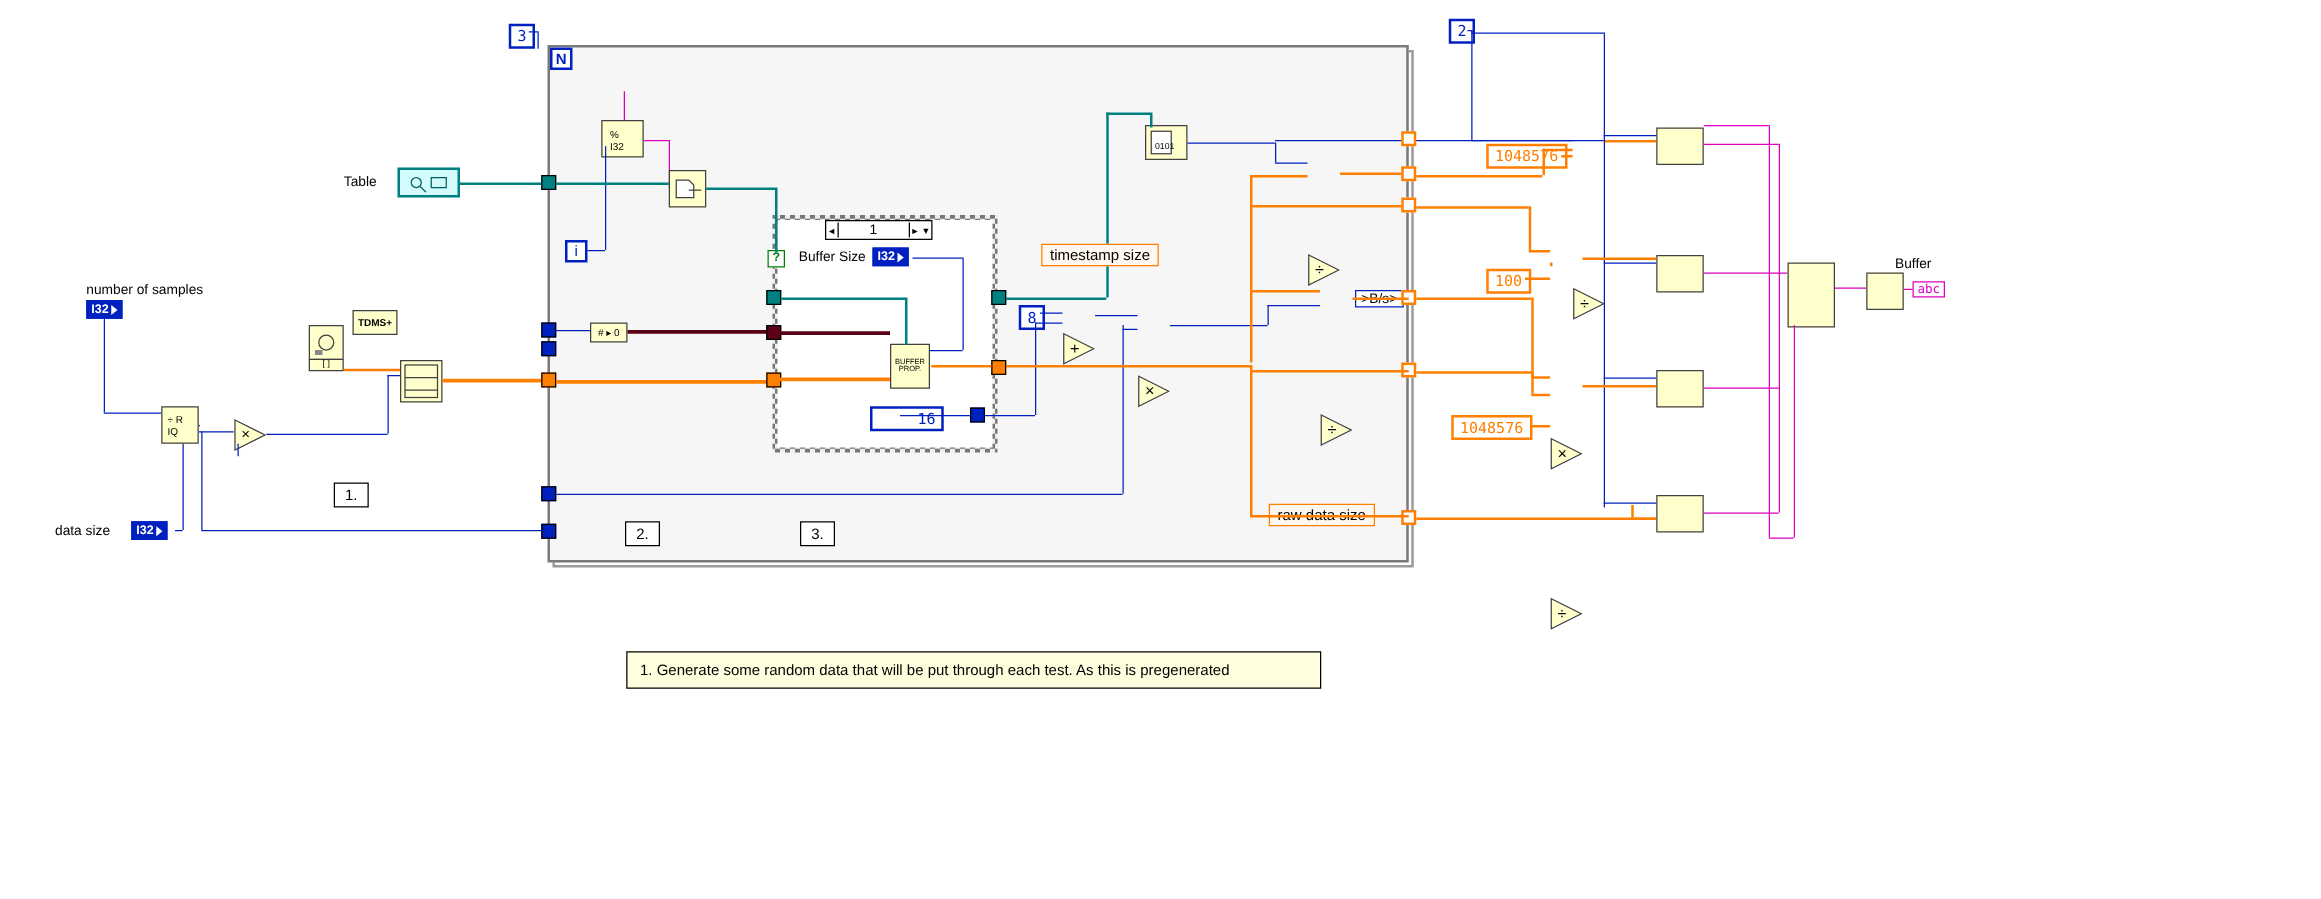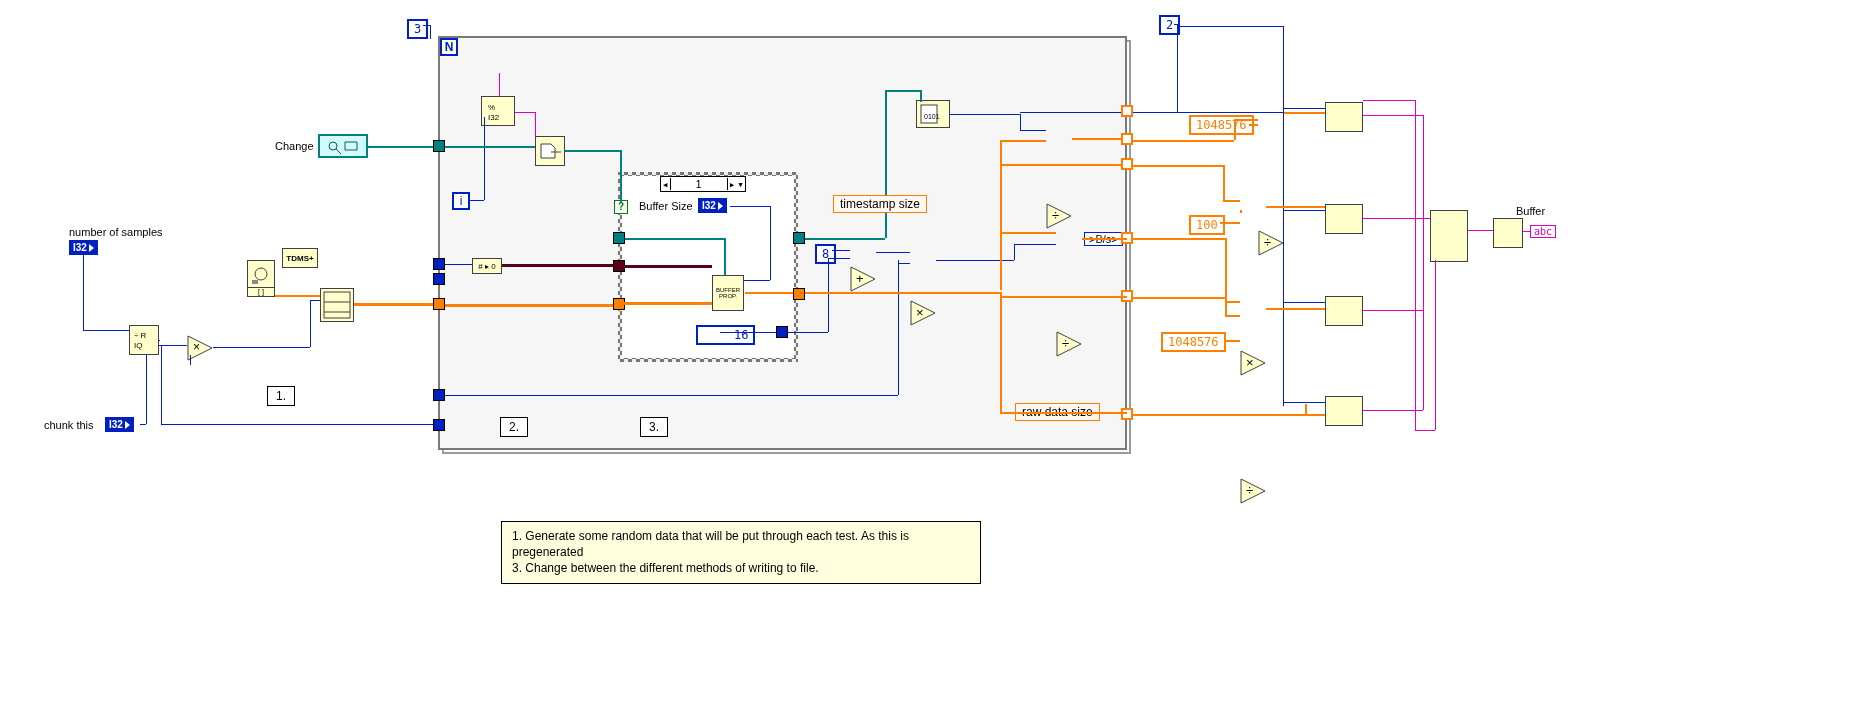--- a/index.html
+++ b/index.html
@@ -55,21 +55,21 @@
 <div class="canvas">
 
   <div class="abs label" style="left:69px; top:226px;">number of samples</div>
   <div class="abs i32" style="left:69px; top:240px;">
       <span>I32</span>
       <span class="tri"></span>
     </div>
   <div class="abs wire v" style="left:83px; top:255px; height:75px;"></div>
   <div class="abs wire h" style="left:83px; top:330px; width:46px;"></div>
 
-  <div class="abs label" style="left:44px; top:419px;">chunk this</div>
+  <div class="abs label" style="left:44px; top:419px;">data size</div>
   <div class="abs i32" style="left:105px; top:417px;">
       <span>I32</span>
       <span class="tri"></span>
     </div>
   <div class="abs wire h" style="left:140px; top:424px; width:6px;"></div>
   <div class="abs wire v" style="left:146px; top:340px; height:84px;"></div>
   <div class="abs wire h" style="left:129px; top:340px; width:31px;"></div>
 
   <div class="abs fn-node" style="left:129px; top:325px; width:30px; height:30px;">
     <svg width="24" height="24">
@@ -109,21 +109,21 @@
   </div>
   <div class="abs wire orange h" style="left:275px; top:295px; width:45px;"></div>
   <div class="abs wire h" style="left:213px; top:347px; width:97px;"></div>
   <div class="abs wire v" style="left:310px; top:300px; height:47px;"></div>
   <div class="abs wire h" style="left:310px; top:300px; width:10px;"></div>
 
   <div class="abs step-label" style="left:267px; top:386px;">1.</div>
 
   <div class="abs wire orange thick h" style="left:354px; top:303px; width:84px;"></div>
 
-  <div class="abs label" style="left:275px; top:140px;">Change</div>
+  <div class="abs label" style="left:275px; top:140px;">Table</div>
   <div class="abs folder-ctrl" style="left:318px; top:134px; width:50px; height:24px;">
     <svg width="36" height="16">
         <circle cx="8" cy="8" r="4" fill="none" stroke="#006060"></circle>
         <line x1="11" y1="11" x2="16" y2="16" stroke="#006060"></line>
         <path d="M20 4 h12 v8 h-12 z" fill="none" stroke="#006060"></path>
       </svg>
   </div>
 
   <div class="abs wire teal h" style="left:368px; top:146px; height:2px; width:70px;"></div>
 
@@ -383,18 +383,17 @@
   <div class="abs label" style="left:1516px; top:205px;">Buffer</div>
   <div class="abs table-ctrl" style="left:1493px; top:218px;"></div>
   <div class="abs table-abc" style="left:1530px; top:225px;">abc</div>
   <div class="abs wire pink h" style="left:1523px; top:231px; width:7px;"></div>
 
   <div class="abs wire pink v" style="left:1415px; top:100px; height:330px;"></div>
   <div class="abs wire pink h" style="left:1363px; top:100px; width:52px;"></div>
   <div class="abs wire pink h" style="left:1415px; top:430px; width:20px;"></div>
   <div class="abs wire pink v" style="left:1435px; top:260px; height:170px;"></div>
 
-  <div class="abs yellow-comment" style="left:501px; top:521px; width:480px;">
+  <div class="abs yellow-comment" style="left:501px; top:521px; width:556px;">
     <div>1. Generate some random data that will be put through each test.  As this is pregenerated</div>
-    <div>3. Change between the different methods of writing to file.</div>
   </div>
 
 </div>
 
 </body></html>

